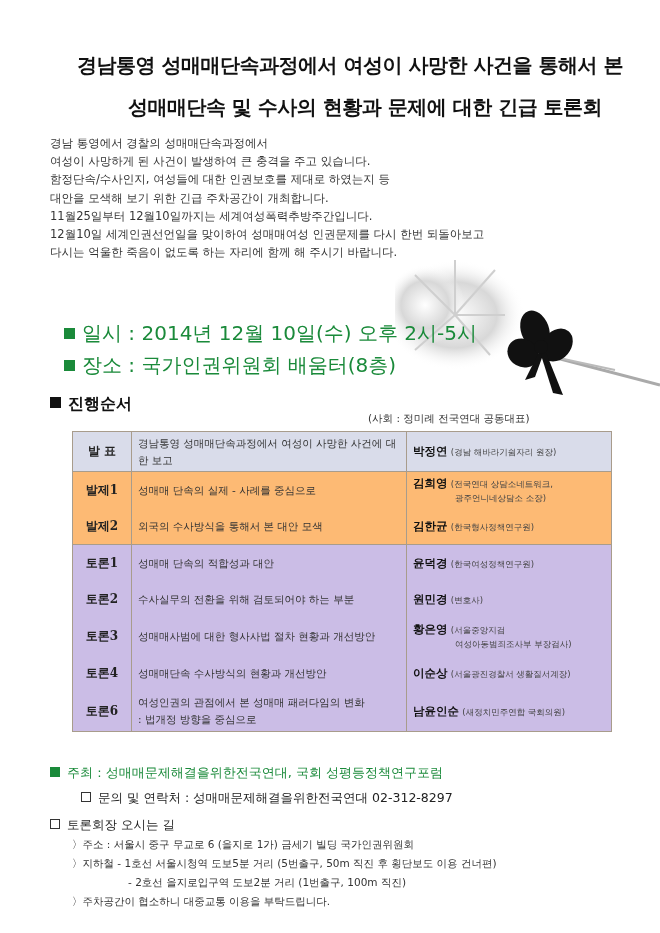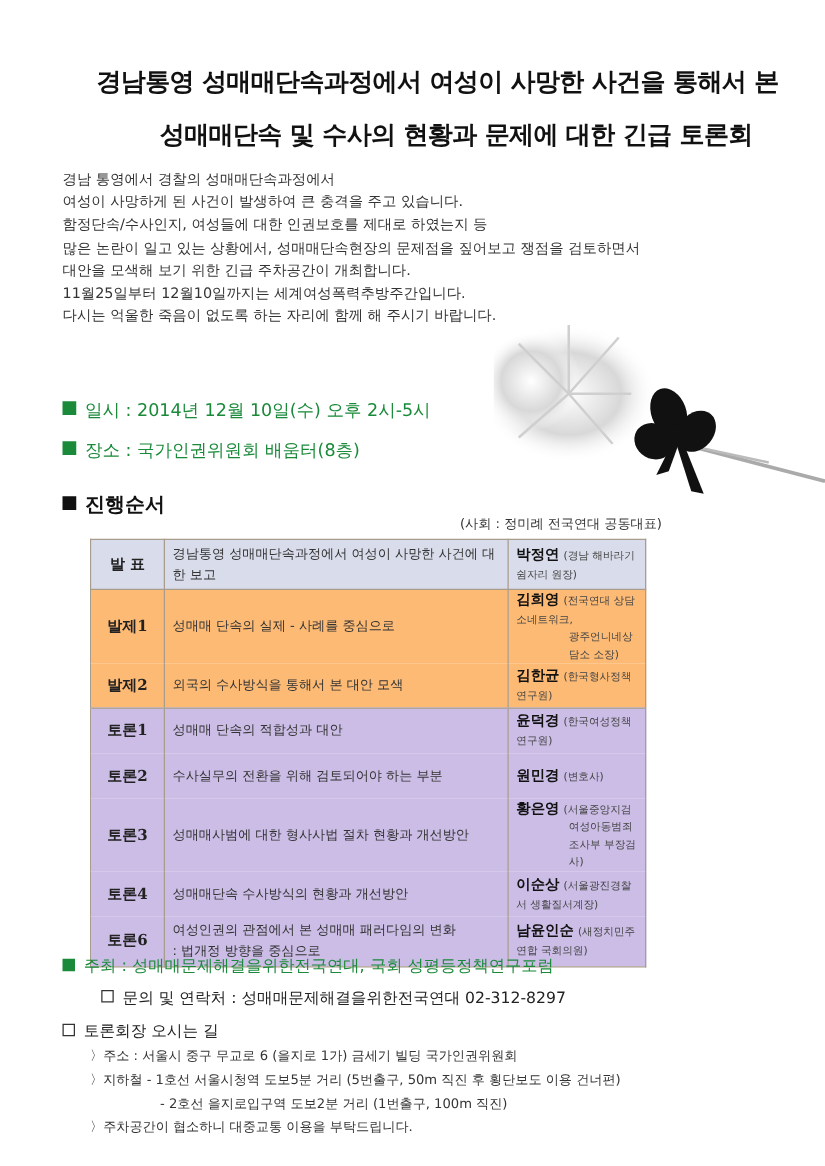--- a/index.html
+++ b/index.html
@@ -8,31 +8,31 @@
     .title { position: absolute; left: 0; width: 660px; text-align: center;
              font-weight: bold; font-size: 20px; color: #111; letter-spacing: -0.5px; margin-left: 20px; }
     .title.l1 { top: 52px; }
     .title.l2 { top: 94px; padding-left: 30px; box-sizing: border-box; }
 
     .flower { position: absolute; left: 395px; top: 255px; width: 270px; height: 160px; }
 
     .intro { position: absolute; left: 50px; top: 134px; font-size: 11.5px; line-height: 18.2px; color: #333; }
     .intro div { white-space: nowrap; }
 
-    .green-line { position: absolute; left: 50px; font-size: 14px; color: #1a8a3a; white-space: nowrap; }
+    .green-line { position: absolute; left: 64px; font-size: 20px; color: #1a8a3a; white-space: nowrap; }
     .green-line .sq { display: inline-block; width: 11px; height: 11px; background: #1a8a3a; margin-right: 7px; vertical-align: 1px; }
     .when { top: 320px; }
     .where { top: 352px; }
 
     .section-h { position: absolute; left: 50px; top: 394px; font-size: 16px; color: #111; font-weight: bold; }
     .section-h .sq { display: inline-block; width: 11px; height: 11px; background: #111; margin-right: 7px; vertical-align: 1px; }
 
     .moderator { position: absolute; left: 368px; top: 412px; font-size: 10.5px; color: #333; }
 
-    table.prog { position: absolute; left: 72px; top: 431px; width: 445px; border-collapse: collapse; font-size: 10.5px; }
+    table.prog { position: absolute; left: 72px; top: 431px; width: 540px; border-collapse: collapse; font-size: 10.5px; }
     table.prog td { border-left: 1px solid #a89c8c; border-right: 1px solid #a89c8c; padding: 0 6px; vertical-align: middle; }
     table.prog td.lab { width: 58px; text-align: center; font-family: "DejaVu Serif", serif; font-weight: bold; font-size: 12px; color: #222; padding: 0; }
     table.prog td.topic { width: 262px; color: #333; line-height: 17px; }
     table.prog td.who { color: #333; line-height: 14px; }
     table.prog td.who b { font-size: 11.5px; color: #111; }
     table.prog td.who small { font-size: 8.5px; color: #444; }
     tr.g0 td { background: #d9dcea; border-top: 1px solid #a89c8c; border-bottom: 1px solid #a89c8c; }
     tr.g1 td { background: #fdba74; }
     tr.g2 td { background: #cbbde6; }
     tr.g1.first td { border-top: 1px solid #a89c8c; }
@@ -84,23 +84,23 @@
     <path d="M145 95 L130 125 L140 122 L148 100 Z"></path>
     <path d="M150 95 L168 140 L158 138 L146 100 Z"></path>
     <circle cx="146" cy="92" r="7"></circle>
   </g>
 </svg>
 
 <div class="intro">
   <div>경남 통영에서 경찰의 성매매단속과정에서</div>
   <div>여성이 사망하게 된 사건이 발생하여 큰 충격을 주고 있습니다.</div>
   <div>함정단속/수사인지, 여성들에 대한 인권보호를 제대로 하였는지 등</div>
-  <div>많은 논란이 일고 있는 상황에서, 성매매단속현장의 문제점을 짚어보고 쟁점을 검토하면서</div>
   <div>대안을 모색해 보기 위한 긴급 주차공간이 개최합니다.</div>
   <div>11월25일부터 12월10일까지는 세계여성폭력추방주간입니다.</div>
+  <div>12월10일 세계인권선언일을 맞이하여 성매매여성 인권문제를 다시 한번 되돌아보고</div>
   <div>다시는 억울한 죽음이 없도록 하는 자리에 함께 해 주시기 바랍니다.</div>
 </div>
 
 <div class="green-line when">
   <span class="sq"></span><span>일시 : 2014년 12월 10일(수) 오후 2시-5시</span>
 </div>
 <div class="green-line where">
   <span class="sq"></span><span>장소 : 국가인권위원회 배움터(8층)</span>
 </div>
 

